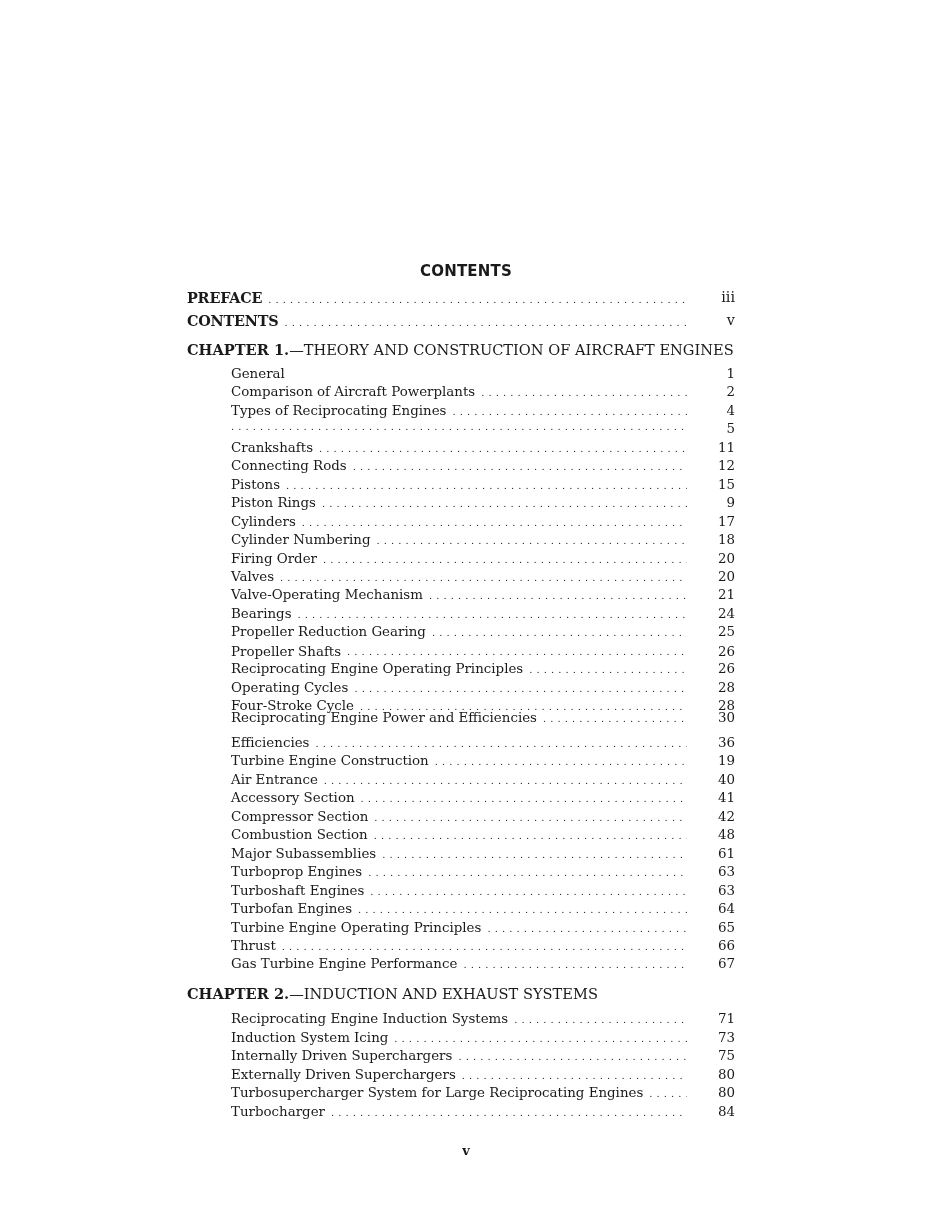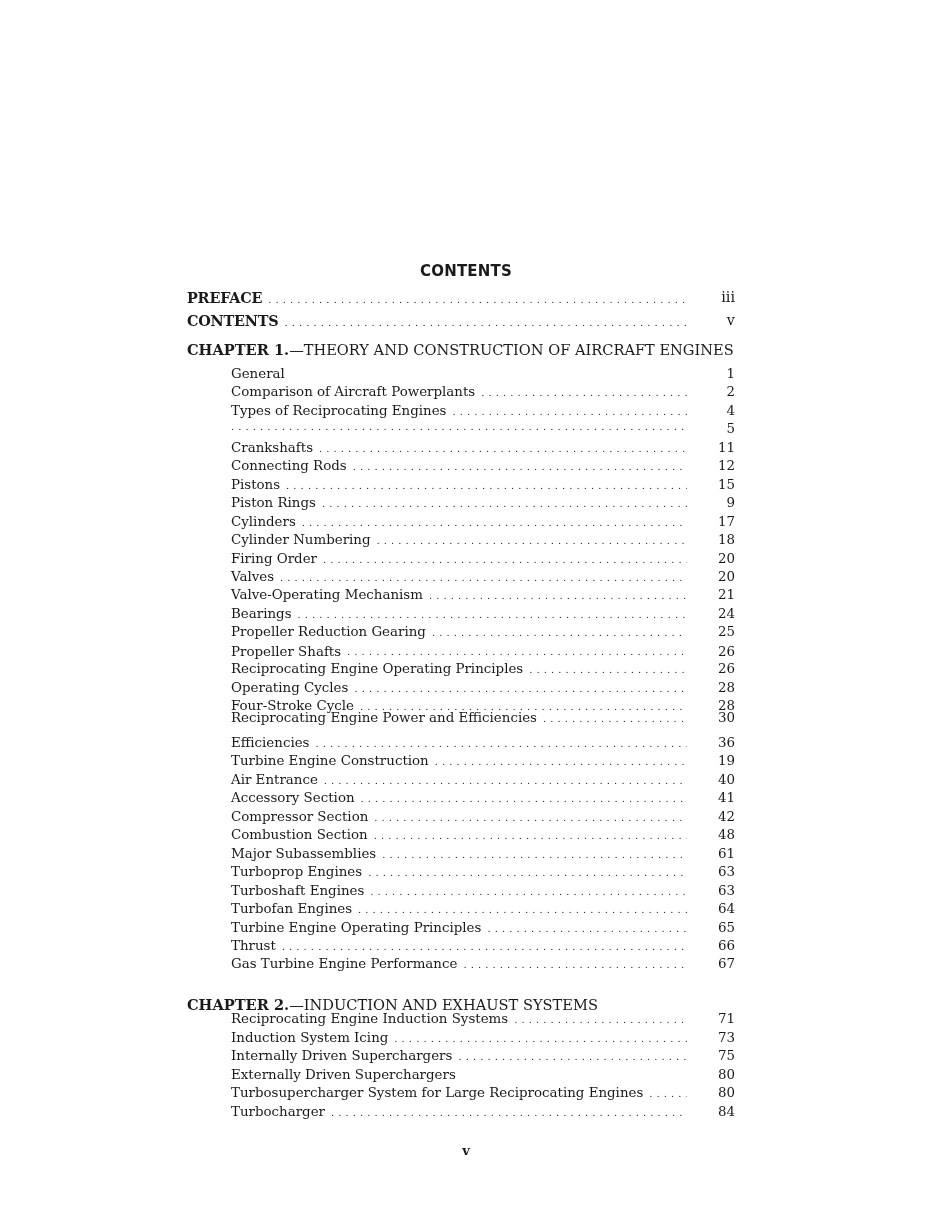--- a/index.html
+++ b/index.html
@@ -199,41 +199,41 @@
       <span class="dots"></span>
       <span class="page">66</span>
     </div>
     <div class="row sub" style="top: 956.4px;">
       <span class="label">Gas Turbine Engine Performance</span>
       <span class="dots"></span>
       <span class="page">67</span>
     </div>
   </div>
 
-<div class="chapter" style="top:985px;margin-top:11px;">
+<div class="chapter" style="top:985px;">
   <b>CHAPTER 2.</b><span>—INDUCTION AND EXHAUST SYSTEMS</span>
 </div>
 
 <div id="ch2">
     <div class="row sub" style="top: 1011px;">
       <span class="label">Reciprocating Engine Induction Systems</span>
       <span class="dots"></span>
       <span class="page">71</span>
     </div>
     <div class="row sub" style="top: 1029.5px;">
       <span class="label">Induction System Icing</span>
       <span class="dots"></span>
       <span class="page">73</span>
     </div>
     <div class="row sub" style="top: 1048px;">
       <span class="label">Internally Driven Superchargers</span>
       <span class="dots"></span>
       <span class="page">75</span>
     </div>
-    <div class="row sub" style="top: 1066.5px; flex-direction: column;">
+    <div class="row sub" style="top: 1066.5px;">
       <span class="label">Externally Driven Superchargers</span>
       <span class="dots"></span>
       <span class="page">80</span>
     </div>
     <div class="row sub" style="top: 1085px;">
       <span class="label">Turbosupercharger System for Large Reciprocating Engines</span>
       <span class="dots"></span>
       <span class="page">80</span>
     </div>
     <div class="row sub" style="top: 1103.5px;">

